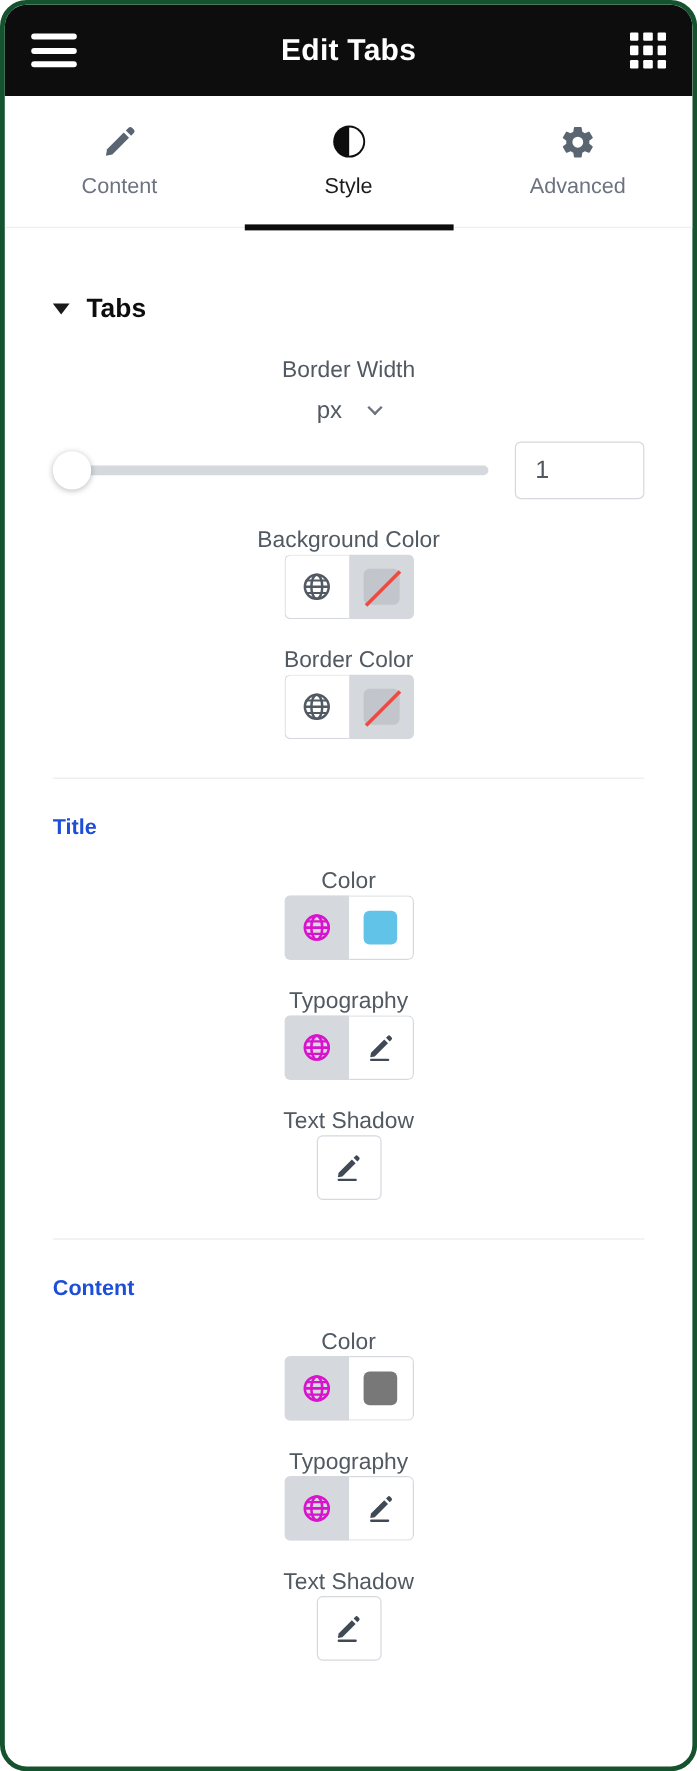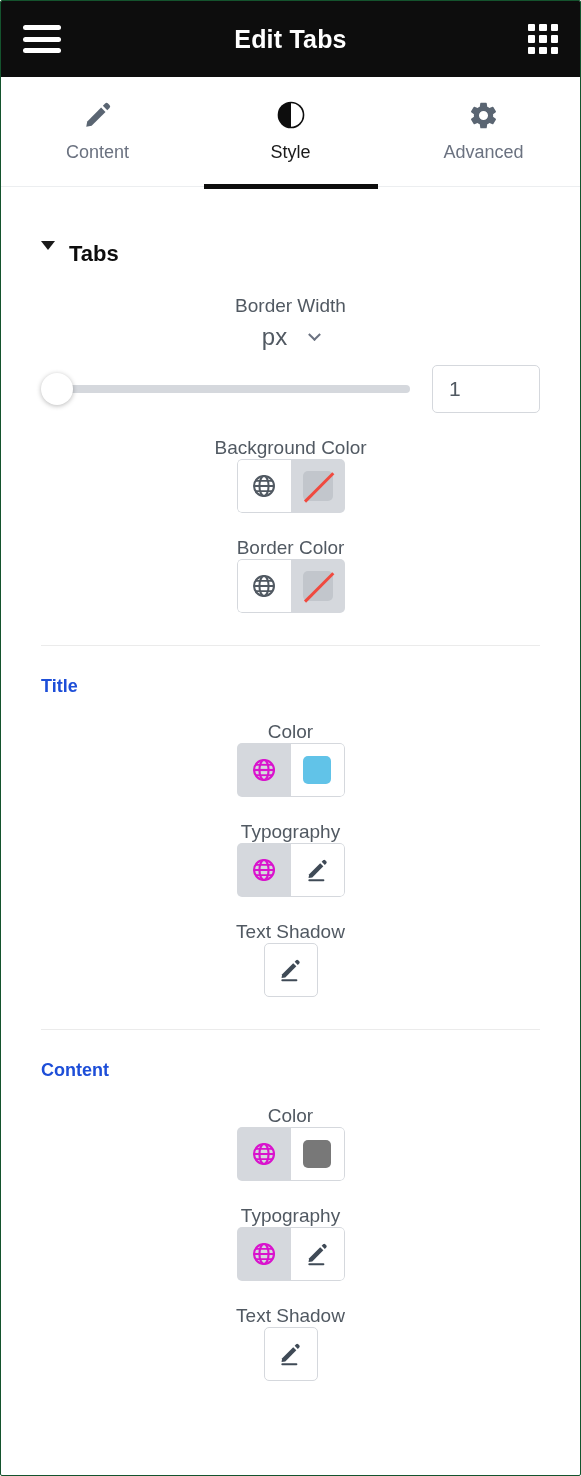--- a/index.html
+++ b/index.html
@@ -10,22 +10,22 @@
     background: #ffffff;
     font-family: "Liberation Sans", sans-serif;
     -webkit-font-smoothing: antialiased;
   }
 
   .panel {
     position: relative;
     width: 581px;
     height: 1476px;
     background: #ffffff;
-    border: 1px solid #14532d;
-    border-radius: 2px;
+    border: 4px solid #14532d;
+    border-radius: 22px;
     overflow: hidden;
   }
 
   
   .header {
     position: relative;
     height: 76px;
     background: #0d0d0d;
     display: flex;
     align-items: center;
@@ -109,20 +109,21 @@
     background: #0d0d0d;
   }
   .tab-icon { height: 30px; display: flex; align-items: center; justify-content: center; }
   .tab-icon svg { display: block; }
 
   
   .body { padding: 0 40px; }
 
   .section-head {
     display: flex;
+    align-items: center;
     gap: 14px;
     padding-top: 54px;
     padding-bottom: 4px;
     cursor: pointer;
   }
   .section-head .caret {
     width: 0; height: 0;
     border-left: 7px solid transparent;
     border-right: 7px solid transparent;
     border-top: 9px solid #1a1a1a;
@@ -157,21 +158,21 @@
     height: 1px;
     background: #ebebeb;
     margin-top: 32px;
   }
 
   
   .unit {
     display: flex;
     align-items: center;
     gap: 23px;
-    font-size: 24px;
+    font-size: 20px;
     color: #515962;
     cursor: pointer;
     justify-content: space-between;
   }
   .unit .chev {
     width: 9px; height: 9px;
     border-right: 2px solid #6b7280;
     border-bottom: 2px solid #6b7280;
     transform: rotate(45deg) translate(-2px,-2px);
   }

